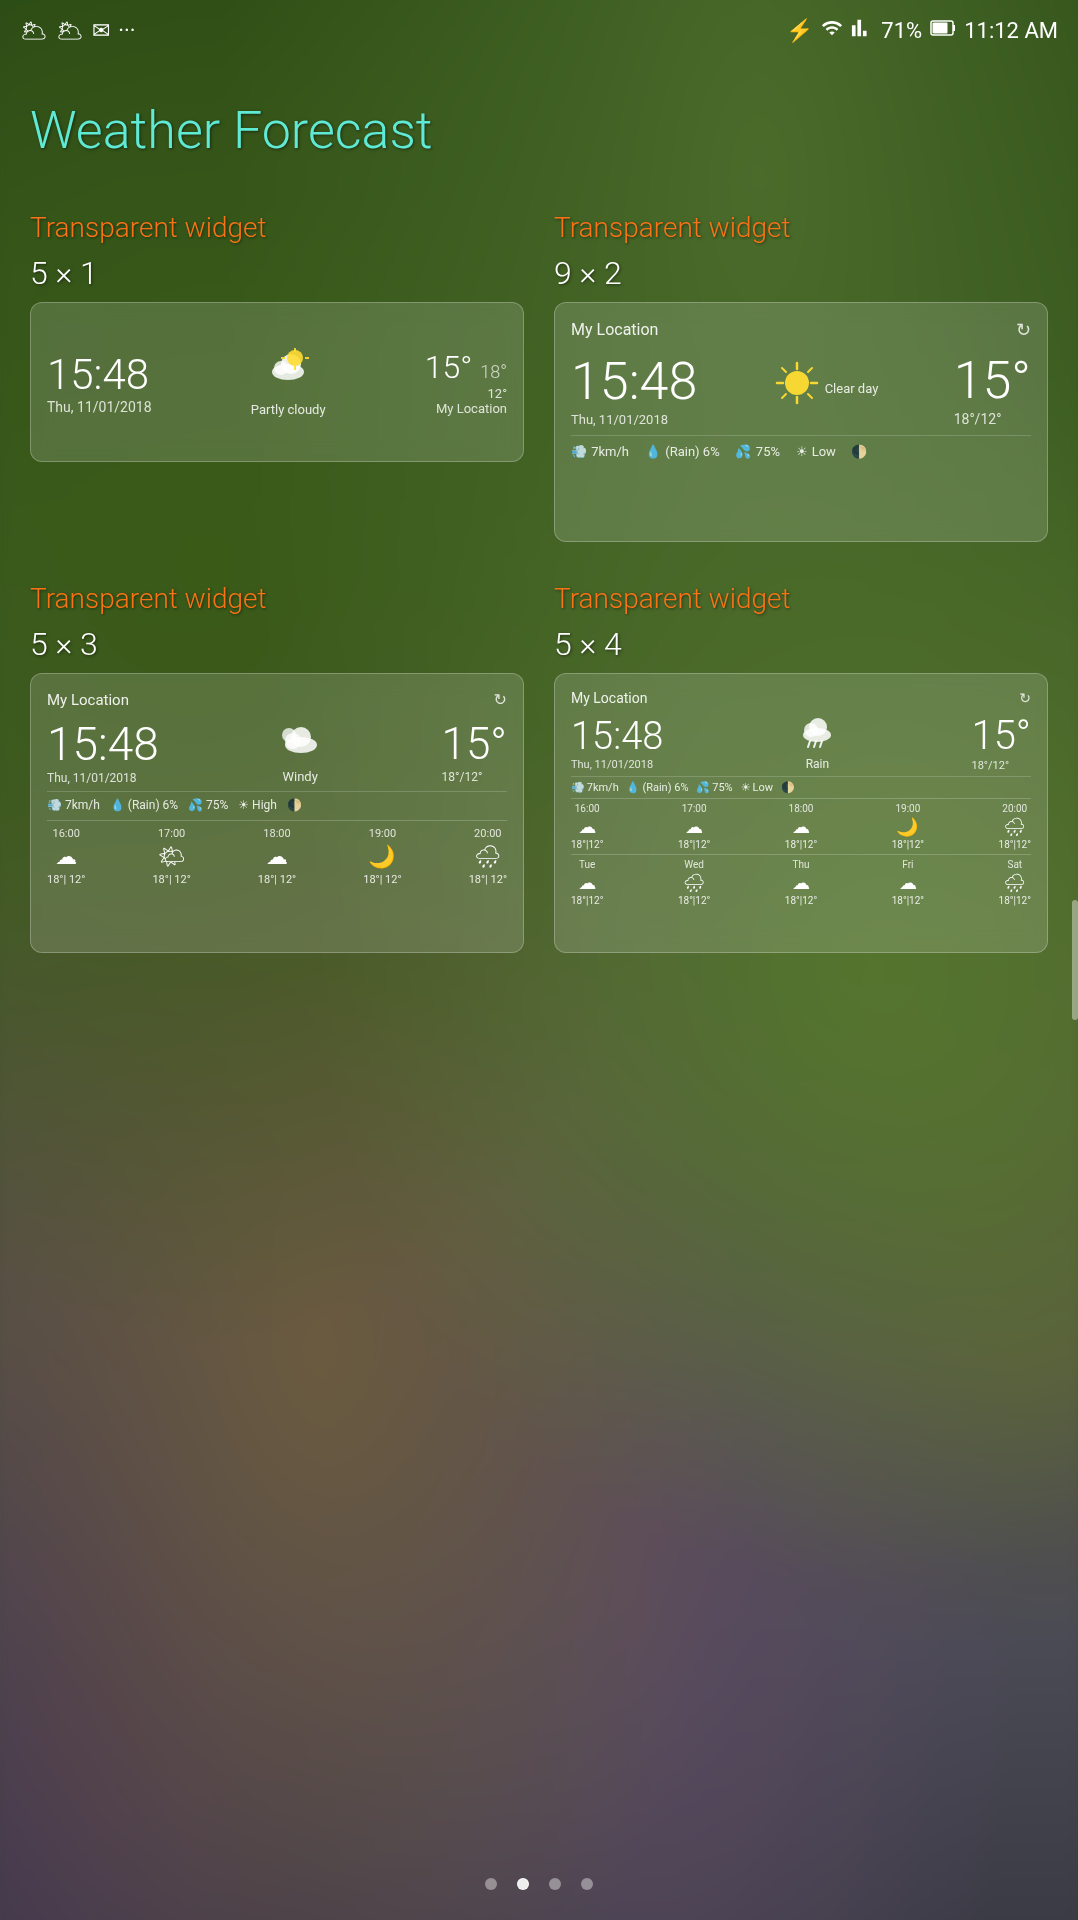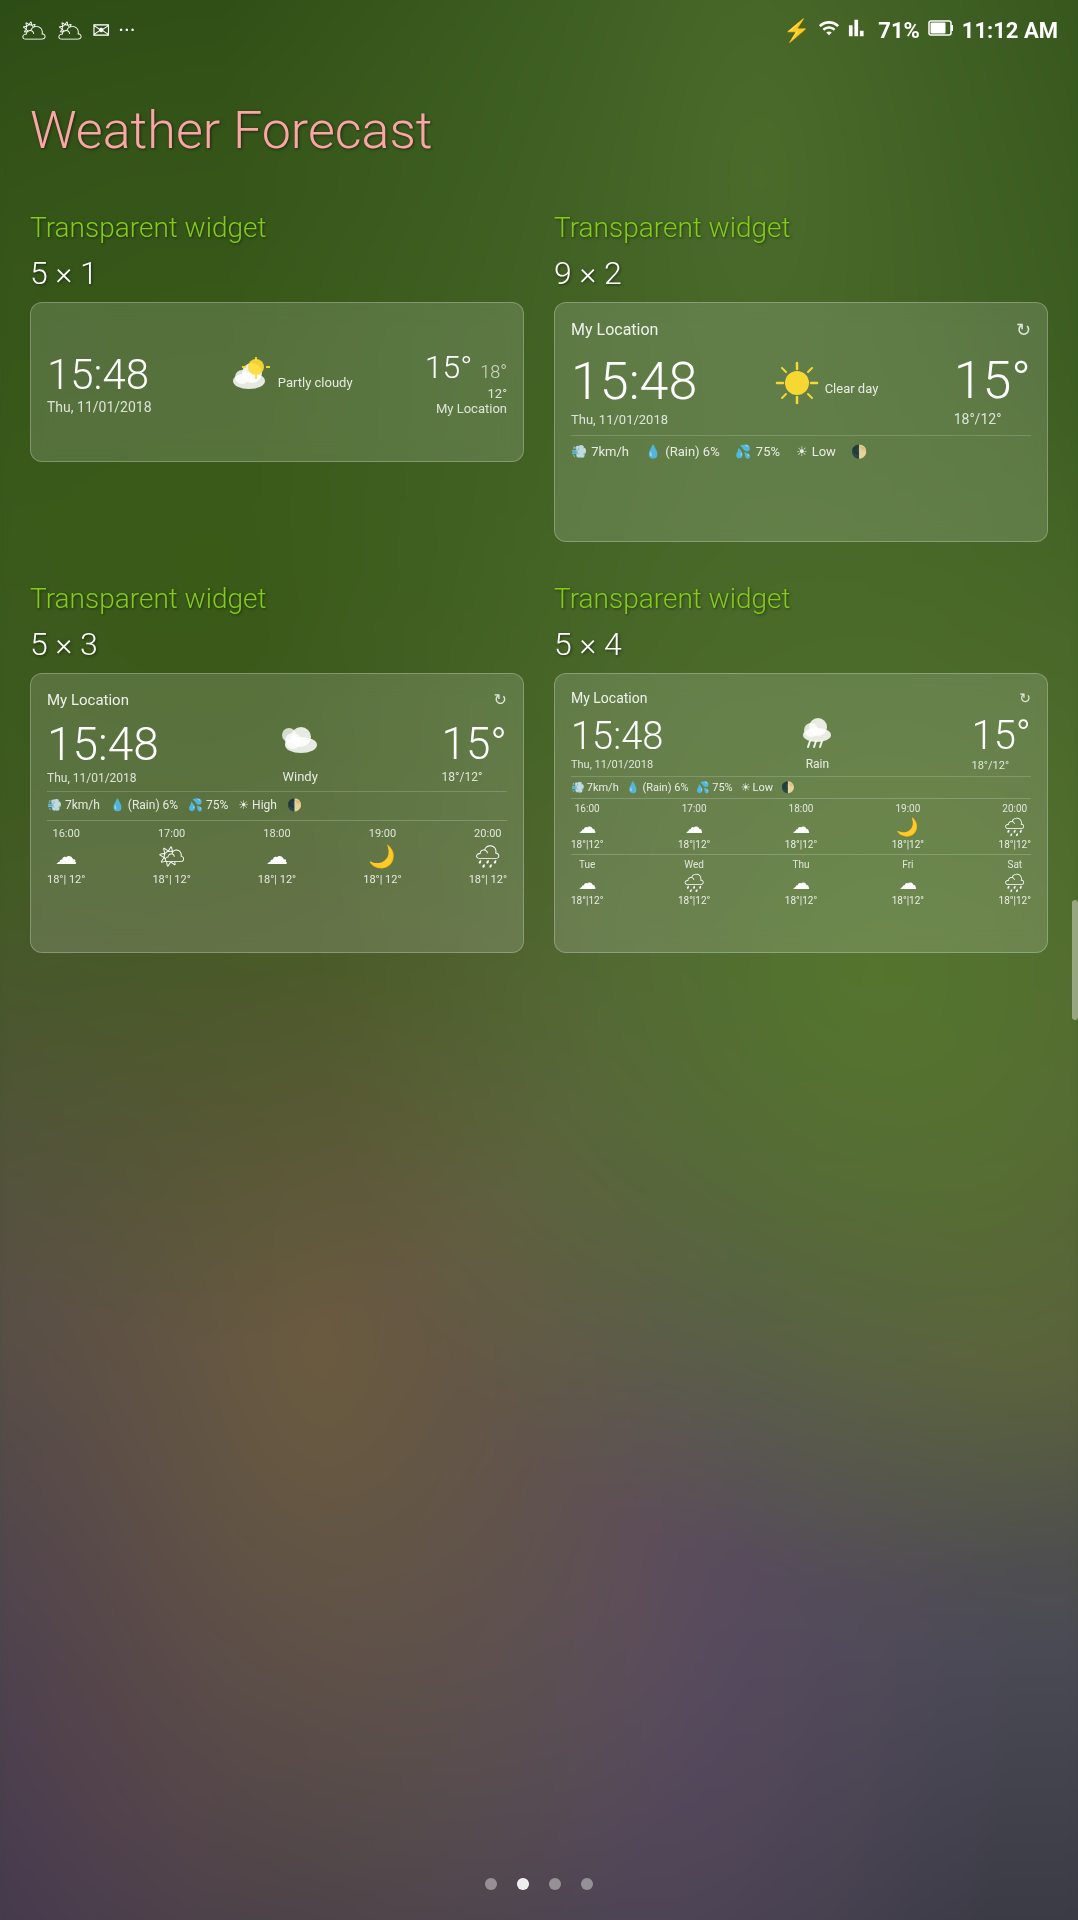--- a/index.html
+++ b/index.html
@@ -56,57 +56,57 @@
     }
 
     .status-icon {
       color: white;
       font-size: 22px;
     }
 
     .status-text {
       color: white;
       font-size: 22px;
-      font-weight: 700;
+      font-weight: 400;
     }
 
     
     .content {
       position: absolute;
       top: 60px;
       left: 0;
       right: 0;
       bottom: 0;
       padding: 40px 30px 80px 30px;
       overflow: hidden;
     }
 
     .page-title {
-      color: #fca5a5;
+      color: #5eead4;
       font-size: 52px;
       font-weight: 300;
       margin-bottom: 50px;
       text-shadow: 1px 1px 3px rgba(0,0,0,0.5);
     }
 
     
     .widget-grid {
       display: grid;
       grid-template-columns: 1fr 1fr;
       gap: 40px 30px;
     }
 
     .widget-section {
       display: flex;
       flex-direction: column;
       gap: 10px;
     }
 
     .widget-label {
-      color: #84cc16;
+      color: #f97316;
       font-size: 28px;
       font-weight: 300;
       text-shadow: 1px 1px 3px rgba(0,0,0,0.5);
     }
 
     .widget-size {
       color: white;
       font-size: 32px;
       font-weight: 300;
       text-shadow: 1px 1px 3px rgba(0,0,0,0.5);
@@ -135,21 +135,21 @@
       font-weight: 300;
     }
 
     .w1-date {
       font-size: 14px;
       opacity: 0.8;
     }
 
     .w1-center {
       display: flex;
-      flex-direction: row;
+      flex-direction: column;
       align-items: center;
       gap: 4px;
     }
 
     .w1-weather-icon {
       font-size: 40px;
     }
 
     .w1-condition {
       font-size: 13px;

